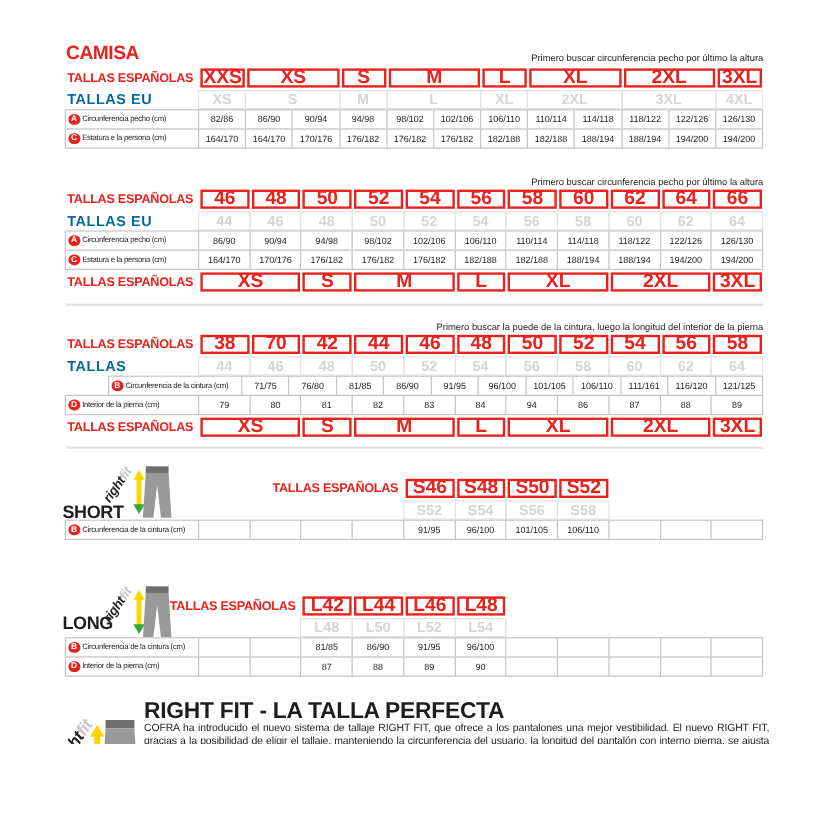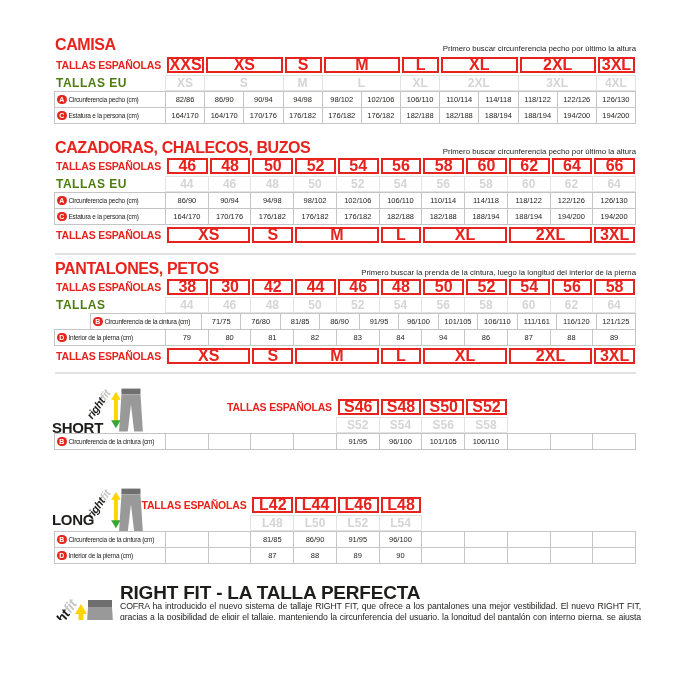--- a/index.html
+++ b/index.html
@@ -9,21 +9,21 @@
   .sec-title{position:absolute;font-size:16px;font-weight:bold;color:#e8221c;letter-spacing:-0.4px;white-space:nowrap;}
   .note{position:absolute;right:64px;font-size:7.8px;color:#1d1d1b;white-space:nowrap;}
   .sizetable{position:absolute;left:54px;width:582px;}
   .band{display:grid;}
   .band.foot{margin-top:2px;}
   .band.gray > * + *, .band.data > * + *{margin-left:-1px;}
   .band.data + .band.data{margin-top:-1px;}
   .lbl-red{color:#e8221c;font-weight:bold;font-size:10.5px;text-align:right;padding-right:5px;line-height:17px;white-space:nowrap;letter-spacing:-0.2px;}
   .box-red{border:2px solid #e8221c;margin:0 1px 2px 1px;height:16px;display:flex;align-items:center;justify-content:center;color:#e8221c;font-weight:bold;font-size:16px;}
   .box-none{}
-  .lbl-gray{color:#4d7c0f;font-weight:bold;font-size:12px;padding-left:2px;line-height:16px;white-space:nowrap;letter-spacing:0.5px;}
+  .lbl-gray{color:#0369a1;font-weight:bold;font-size:12px;padding-left:2px;line-height:16px;white-space:nowrap;letter-spacing:0.5px;}
   .cell-gray{border:1px solid #e3e3e3;height:16px;display:flex;align-items:center;justify-content:center;color:#d5d5d5;font-weight:bold;font-size:12px;}
   .cell-none{}
   .cell-val{border:1px solid #c5c5c5;height:17px;display:flex;align-items:center;justify-content:center;font-size:7.5px;color:#1d1d1b;background:#fff;}
   .lbl-row{border:1px solid #c5c5c5;height:17px;display:flex;align-items:center;padding-left:2px;gap:2px;background:#fff;}
   .badge{flex:none;width:9.5px;height:9.5px;border-radius:50%;background:#e8221c;color:#fff;font-size:7px;font-weight:bold;display:flex;align-items:center;justify-content:center;}
   .lbl-txt{font-size:6.5px;letter-spacing:-0.25px;color:#1d1d1b;white-space:nowrap;}
   .hr{position:absolute;left:55px;width:581px;height:2px;background:#e2e2e2;}
   .block-label{position:absolute;font-size:15px;font-weight:bold;color:#1d1d1b;letter-spacing:-0.3px;}
   .rflogo{position:absolute;}
   .rflogo.small{width:54px;height:55px;}
@@ -97,21 +97,20 @@
         <div class="cell-val">176/182</div>
         <div class="cell-val">182/188</div>
         <div class="cell-val">182/188</div>
         <div class="cell-val">188/194</div>
         <div class="cell-val">188/194</div>
         <div class="cell-val">194/200</div>
         <div class="cell-val">194/200</div>
       </div>
     </div>
 
-  <h2 class="sec-title" style="left:55px;top:139px">CAZADORAS, CHALECOS, BUZOS</h2>
   <div class="note" style="top:147px">Primero buscar circunferencia pecho por último la altura</div>
   <div class="sizetable" style="top:158px">
       <div class="band red" style="grid-template-columns: 112px repeat(11, 1fr);">
         <div class="lbl-red">TALLAS ESPAÑOLAS</div>
         <div class="box-red">46</div>
         <div class="box-red">48</div>
         <div class="box-red">50</div>
         <div class="box-red">52</div>
         <div class="box-red">54</div>
         <div class="box-red">56</div>
@@ -176,27 +175,26 @@
         <div class="box-red" style="grid-column: span 2;">M</div>
         <div class="box-red">L</div>
         <div class="box-red" style="grid-column: span 2;">XL</div>
         <div class="box-red" style="grid-column: span 2;">2XL</div>
         <div class="box-red">3XL</div>
       </div>
     </div>
 
   <div class="hr" style="top:253px"></div>
 
-  <h2 class="sec-title" style="left:55px;top:260px">PANTALONES, PETOS</h2>
-  <div class="note" style="top:268px">Primero buscar la prenda de la cintura, luego la longitud del interior de la pierna</div>
+  <div class="note" style="top:268px">Primero buscar la puede de la cintura, luego la longitud del interior de la pierna</div>
   <div class="sizetable" style="top:279px">
       <div class="band red" style="grid-template-columns: 112px repeat(11, 1fr);">
         <div class="lbl-red">TALLAS ESPAÑOLAS</div>
         <div class="box-red">38</div>
-        <div class="box-red">30</div>
+        <div class="box-red">70</div>
         <div class="box-red">42</div>
         <div class="box-red">44</div>
         <div class="box-red">46</div>
         <div class="box-red">48</div>
         <div class="box-red">50</div>
         <div class="box-red">52</div>
         <div class="box-red">54</div>
         <div class="box-red">56</div>
         <div class="box-red">58</div>
       </div>

